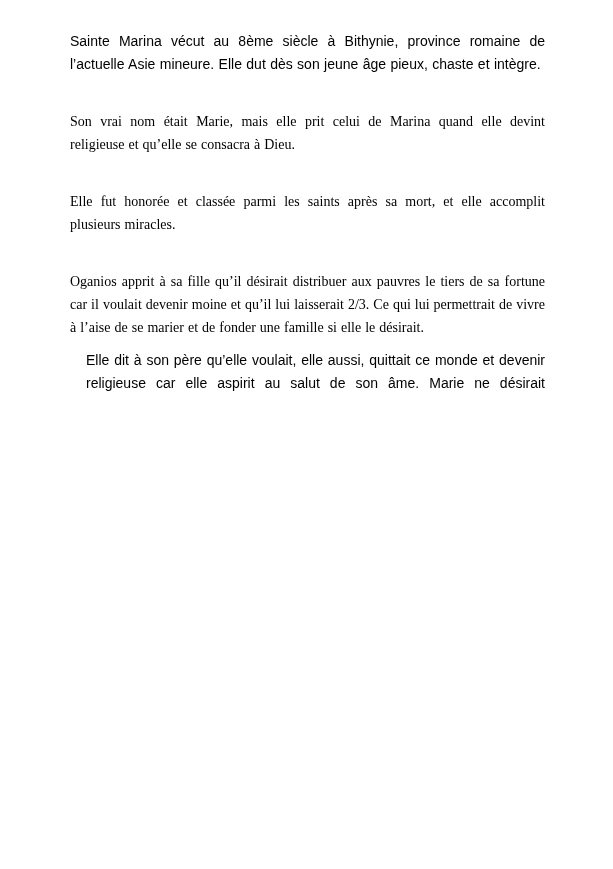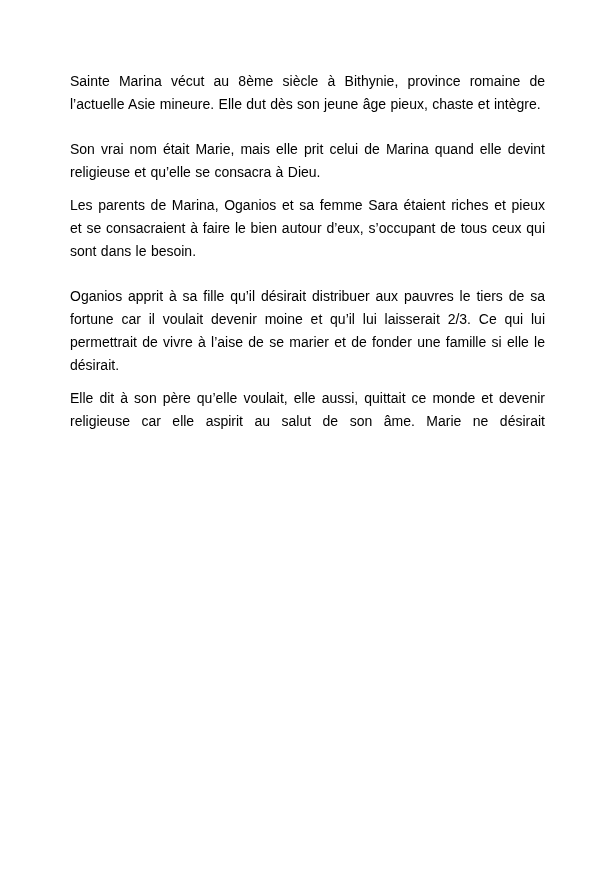--- a/index.html
+++ b/index.html
@@ -9,45 +9,47 @@
   }
   body {
     width: 613px;
     height: 869px;
     overflow: hidden;
   }
   .doc-page {
     box-sizing: border-box;
     width: 613px;
     height: 869px;
-    padding: 70px 68px 0 70px;
+    padding: 30px 68px 0 70px;
     background: #ffffff;
     display: flex;
     flex-direction: column;
   }
   .doc-page p {
     margin: 0 0 10px 0;
     font-family: "Liberation Sans", "DejaVu Sans", sans-serif;
     font-size: 14px;
     line-height: 23px;
     color: #000000;
     text-align: justify;
     -webkit-hyphens: none;
     hyphens: none;
     word-spacing: 0.5px;
   }
   .doc-page p.spacer-before {
-    margin-top: 12px;
+    margin-top: 24px;
+    font-family: Liberation Serif, serif;
   }
   .doc-page p.justify-last {
     text-align-last: justify;
+    margin-left: 16px;
   }
 </style>
 </head>
 <body>
 
 <div class="doc-page">
   <p>Sainte Marina vécut au 8ème siècle à Bithynie, province romaine de l’actuelle Asie mineure. Elle dut dès son jeune âge pieux, chaste et intègre.</p>
   <p class="spacer-before">Son vrai nom était Marie, mais elle prit celui de Marina quand elle devint religieuse et qu’elle se consacra à Dieu.</p>
-  <p>Les parents de Marina, Oganios et sa femme Sara étaient riches et pieux et se consacraient à faire le bien autour d’eux, s’occupant de tous ceux qui sont dans le besoin.</p>
+  <p class="spacer-before">Elle fut honorée et classée parmi les saints après sa mort, et elle accomplit plusieurs miracles.</p>
   <p class="spacer-before">Oganios apprit à sa fille qu’il désirait distribuer aux pauvres le tiers de sa fortune car il voulait devenir moine et qu’il lui laisserait 2/3. Ce qui lui permettrait de vivre à l’aise de se marier et de fonder une famille si elle le désirait.</p>
   <p class="justify-last">Elle dit à son père qu’elle voulait, elle aussi, quittait ce monde et devenir religieuse car elle aspirit au salut de son âme. Marie ne désirait</p>
 </div>
 
 </body></html>

